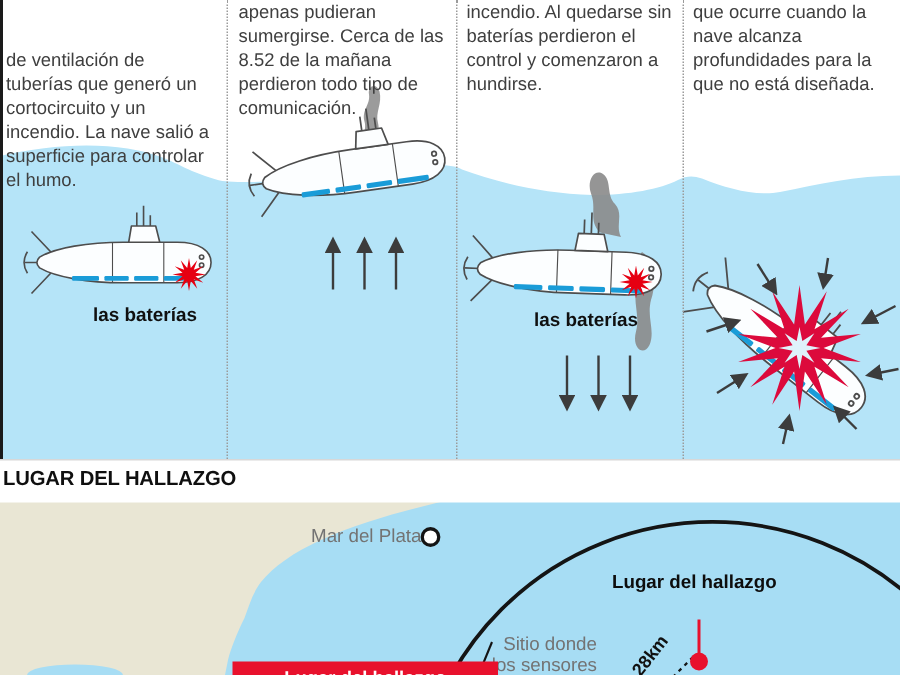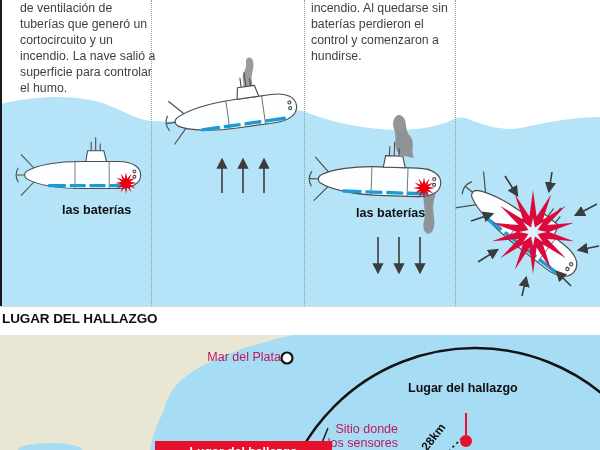--- a/index.html
+++ b/index.html
@@ -4,33 +4,33 @@
 <style>
   html,body{margin:0;padding:0;background:#fff;}
   .stage{position:relative;width:600px;height:450px;background:#ffffff;overflow:hidden;
          font-family:"Liberation Sans",sans-serif;color:#3f3f3f;}
   
   .scene{position:absolute;left:0;top:0;z-index:1;}
   .left-edge{position:absolute;left:0;top:0;width:2px;height:306px;background:#1a1a1a;z-index:4;}
   .sep{position:absolute;top:0;height:306px;width:0;border-left:1px dotted #9b9b9b;z-index:3;}
   .sep1{left:151px;} .sep2{left:304px;} .sep3{left:455px;}
   .col{position:absolute;top:1px;font-size:12.3px;line-height:15.9px;color:#3f3f3f;z-index:5;}
-  .col1{left:20px;width:137px;} .col2{left:159px;width:142px;}
+  .col1{left:4px;width:137px;margin-top:32px;} .col2{left:159px;width:142px;}
   .col3{left:311px;width:141px;} .col4{left:462px;width:136px;}
   .caption{position:absolute;font-size:12.6px;font-weight:bold;line-height:15px;color:#101010;z-index:5;}
   .cap1{left:62px;top:203px;} .cap2{left:356px;top:206px;}
   
   .divider{position:absolute;left:0;top:306px;width:600px;height:28px;background:#fff;
            border-top:1px solid #d8d8d8;z-index:5;}
   .divider h2{margin:0;padding:4px 0 0 2px;font-size:13.5px;line-height:16px;color:#0f0f0f;
               font-weight:bold;letter-spacing:-0.1px;}
   
   .map{position:absolute;left:0;top:334px;width:600px;height:116px;overflow:hidden;z-index:1;}
   .map svg{position:absolute;left:0;top:0;}
-  .map-label{position:absolute;font-size:12.5px;color:#be185d;z-index:6;}
+  .map-label{position:absolute;font-size:12.5px;color:#737373;z-index:6;}
   .city-label{left:197px;top:16px;width:84px;text-align:right;}
   .finding-label{left:408px;top:47px;font-weight:bold;line-height:14.5px;color:#0d0d0d;}
   .sensors-label{left:326px;top:89px;width:72px;text-align:right;line-height:13.5px;}
   .distance-label{left:418px;top:96px;font-weight:bold;font-size:12px;color:#111;
                   transform:rotate(-52deg);transform-origin:center;}
   .red-box{position:absolute;left:155px;top:107px;width:177px;height:26px;background:#e8112d;
            color:#ffffff;font-weight:bold;font-size:12.3px;text-align:center;padding-top:4px;
            box-sizing:border-box;z-index:6;}
 </style>
 </head>
@@ -104,21 +104,23 @@
       <line x1="471" y1="221" x2="492" y2="214" marker-end="url(#ah)"></line>
     </g>
   </svg>
 
   <div class="left-edge"></div>
   <div class="sep sep1"></div>
   <div class="sep sep2"></div>
   <div class="sep sep3"></div>
 
   <div class="col col1">de ventilación de tuberías que generó un cortocircuito y un incendio. La nave salió a superficie para controlar el humo.</div>
+  <div class="col col2">apenas pudieran sumergirse. Cerca de las 8.52 de la mañana perdieron todo tipo de comunicación.</div>
   <div class="col col3">incendio. Al quedarse sin baterías perdieron el control y comenzaron a hundirse.</div>
+  <div class="col col4">que ocurre cuando la nave alcanza profundidades para la que no está diseñada.</div>
 
   <div class="caption cap1">
     <div>las baterías</div>
   </div>
   <div class="caption cap2">
     <div>las baterías</div>
   </div>
 
   <div class="divider">
     <h2>LUGAR DEL HALLAZGO</h2>

